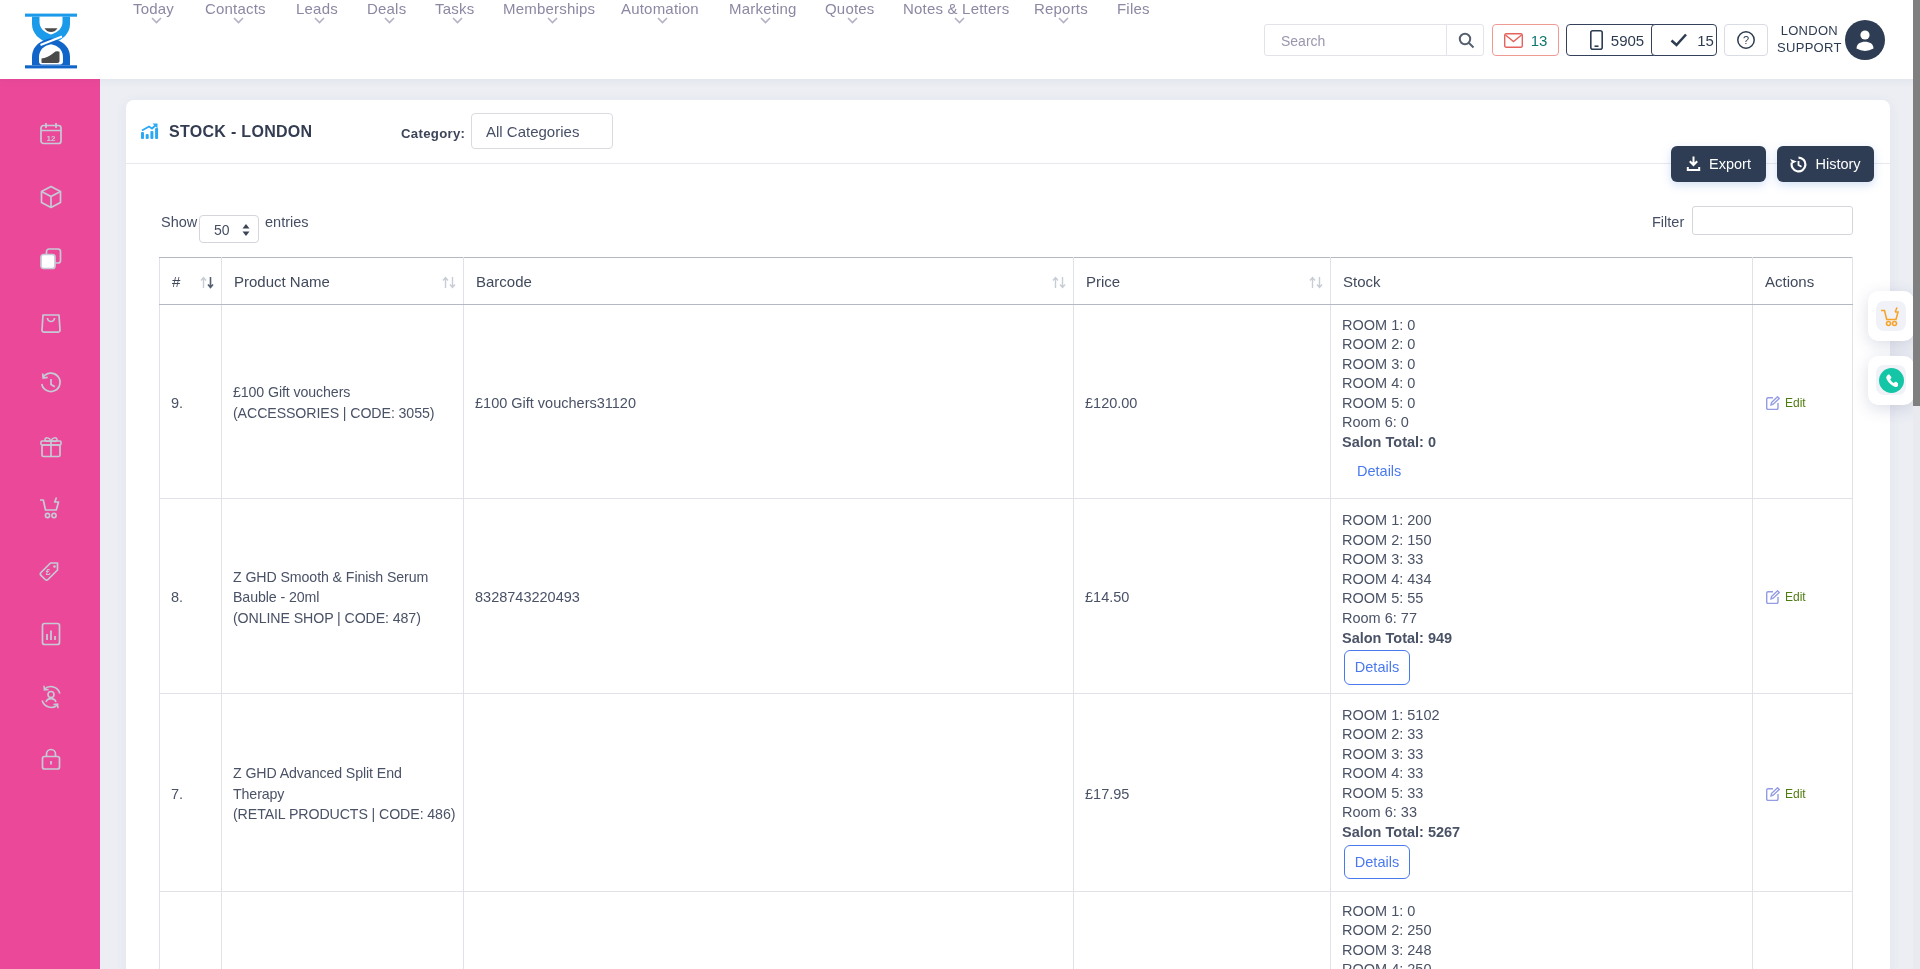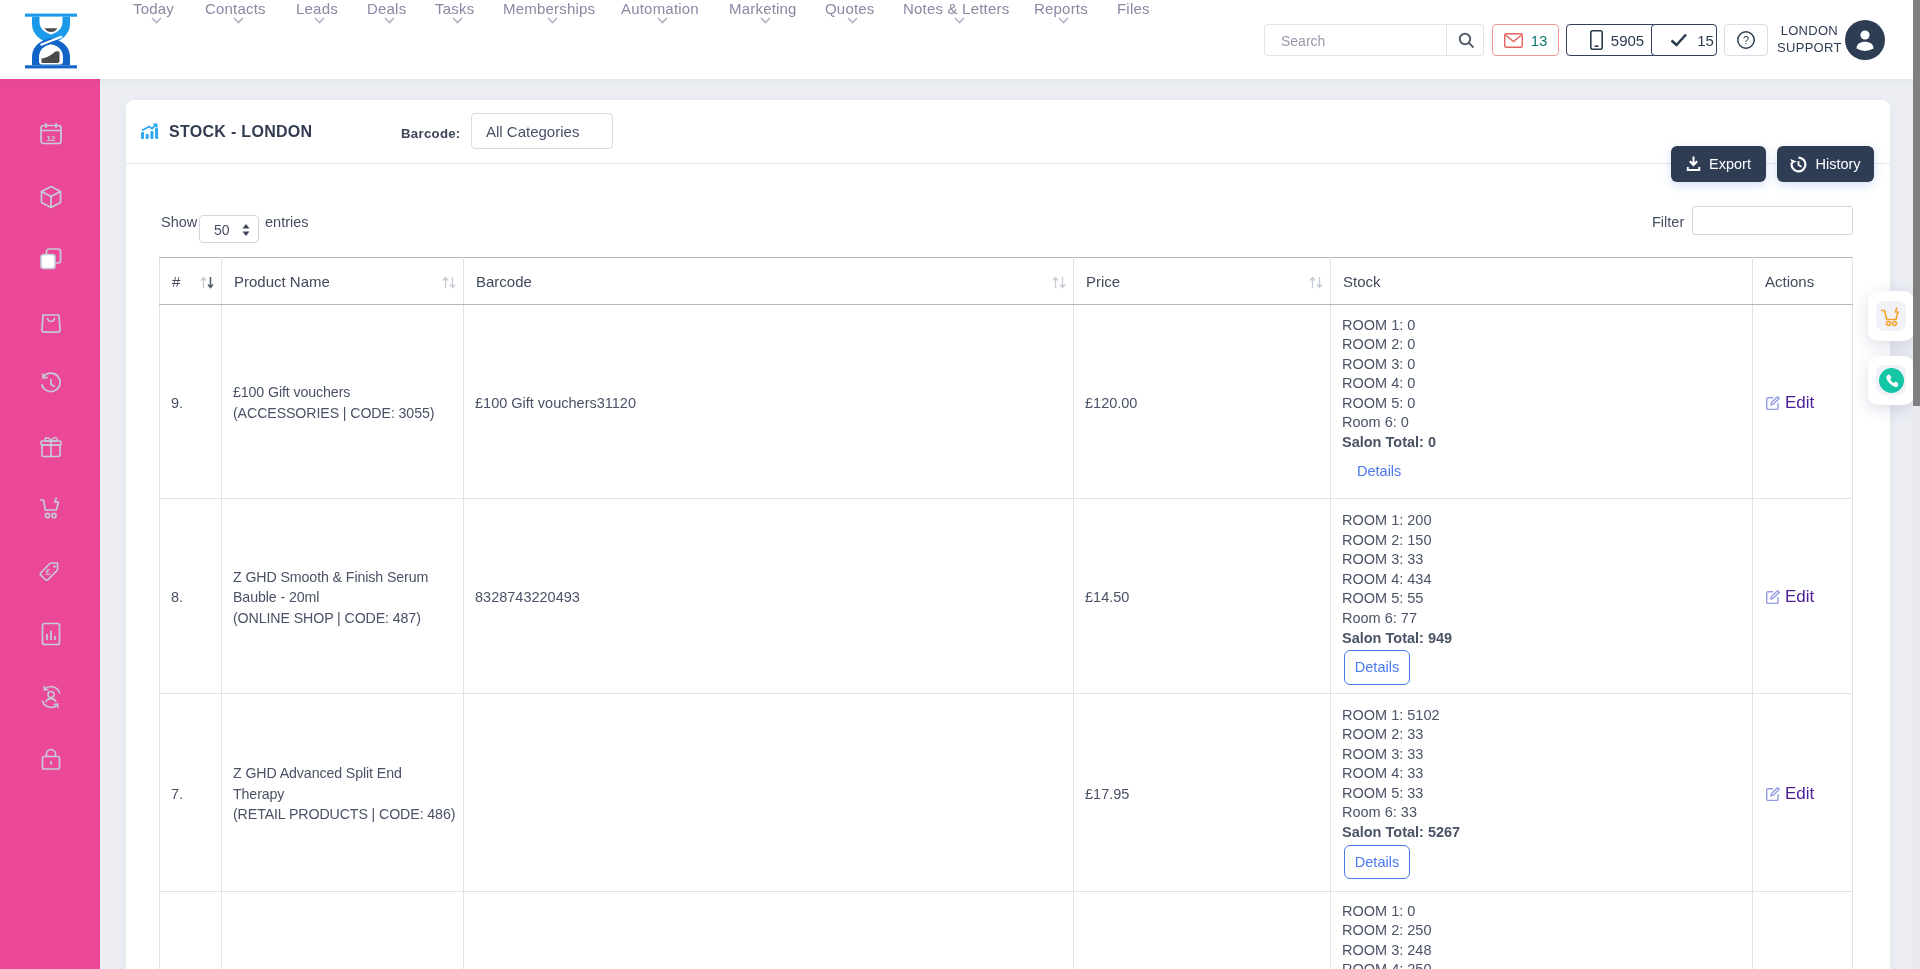--- a/index.html
+++ b/index.html
@@ -52,21 +52,21 @@
 #tbl th { border:1px solid #e0e2e7; border-top:1px solid #b3b8c3; border-bottom:1px solid #b3b8c3; font-weight:400; text-align:left; font-size:15px; color:#414a5c; position:relative; padding-left:12px; height:47px; }
 #tbl td { border:1px solid #e0e2e7; vertical-align:middle; padding-left:11px; padding-top:3px; }
 #tbl tr.r9 { height:193.5px; } #tbl tr.r8 { height:195.5px; } #tbl tr.r7 { height:197.5px; } #tbl tr.r6 { height:196px; }
 #tbl td.stk { vertical-align:top; }
 #tbl tr.r9 td.stk { padding-top:10.5px; } #tbl tr.r8 td.stk { padding-top:12.5px; } #tbl tr.r7 td.stk { padding-top:11.5px; } #tbl tr.r6 td.stk { padding-top:10px; }
 .pname { line-height:20.5px; padding-right:0; white-space:nowrap; font-size:14.2px; letter-spacing:-0.1px; }
 .stock-lines { line-height:19.6px; }
 .stock-lines b { font-weight:700; }
 .details-link { color:#4a79ee; margin-top:10px; margin-left:15px; font-size:14.5px; }
 .details-btn { width:66px; height:34.5px; border:1.5px solid #4a79ee; border-radius:6px; color:#4a79ee; font-size:14.5px; display:flex; align-items:center; justify-content:center; margin-top:2px; margin-left:2px; background:#fff; }
-.editlink { display:flex; align-items:center; gap:5px; color:#4c1d95; font-size:17px; padding-left:2px; }
+.editlink { display:flex; align-items:center; gap:5px; color:#4d7c0f; font-size:12px; padding-left:2px; }
 .sorticon { position:absolute; right:7px; top:17px; }
 
 
 #float1 { position:absolute; left:1868px; top:291px; width:46px; height:50px; background:#fff; border-radius:10px; box-shadow:0 4px 16px rgba(60,70,120,0.18); z-index:15; }
 #float1 .inner { position:absolute; left:8px; top:10px; width:30px; height:30px; border-radius:8px; background:#f1f2f7; display:flex; align-items:center; justify-content:center; }
 #float2 { position:absolute; left:1868px; top:356px; width:46px; height:49px; background:#fff; border-radius:10px; box-shadow:0 4px 16px rgba(60,70,120,0.18); z-index:15; }
 #float2 .inner { position:absolute; left:8px; top:9px; width:30px; height:30px; border-radius:8px; background:#f1f2f7; display:flex; align-items:center; justify-content:center; }
 #float2 .circ { width:25px; height:25px; border-radius:50%; background:#14c6a6; display:flex; align-items:center; justify-content:center; }
 #sbtrack { position:absolute; left:1913px; top:0; width:7px; height:969px; background:#e9eaef; z-index:30; }
 #sbthumb { position:absolute; left:1913px; top:0; width:7px; height:406px; background:#7f7f7f; z-index:31; }
@@ -271,21 +271,21 @@
   <g fill="#2da9f3">
     <rect x="0" y="9" width="3" height="7" rx="1"></rect>
     <rect x="4.7" y="11" width="3" height="5" rx="1"></rect>
     <rect x="9.4" y="8" width="3" height="8" rx="1"></rect>
     <rect x="14.1" y="5" width="3" height="11" rx="1"></rect>
   </g>
   <path d="M1,7.5 L8,3.5 L11,5.5 L15.5,1.5" stroke="#2da9f3" stroke-width="1.8" fill="none"></path>
   <path d="M11.5,0.5 h5 v5 Z" fill="#2da9f3"></path>
 </svg>
 <div id="title">STOCK - LONDON</div>
-<div id="cat-label">Barcode:</div>
+<div id="cat-label">Category:</div>
 <div id="cat-select">
     <span>All Categories</span>
   </div>
 <div class="dbtn" id="btn-export">
   <svg width="15" height="16" viewBox="0 0 15 16">
       <path d="M7.5,0.5 v8 M3.8,5.2 L7.5,9 L11.2,5.2" stroke="#fff" stroke-width="2" fill="none"></path>
       <path d="M0.8,11 v4 h13.4 v-4 h-2 v2 H2.8 v-2 Z" fill="#fff"></path>
     </svg>
   <span>Export</span>
 </div>

